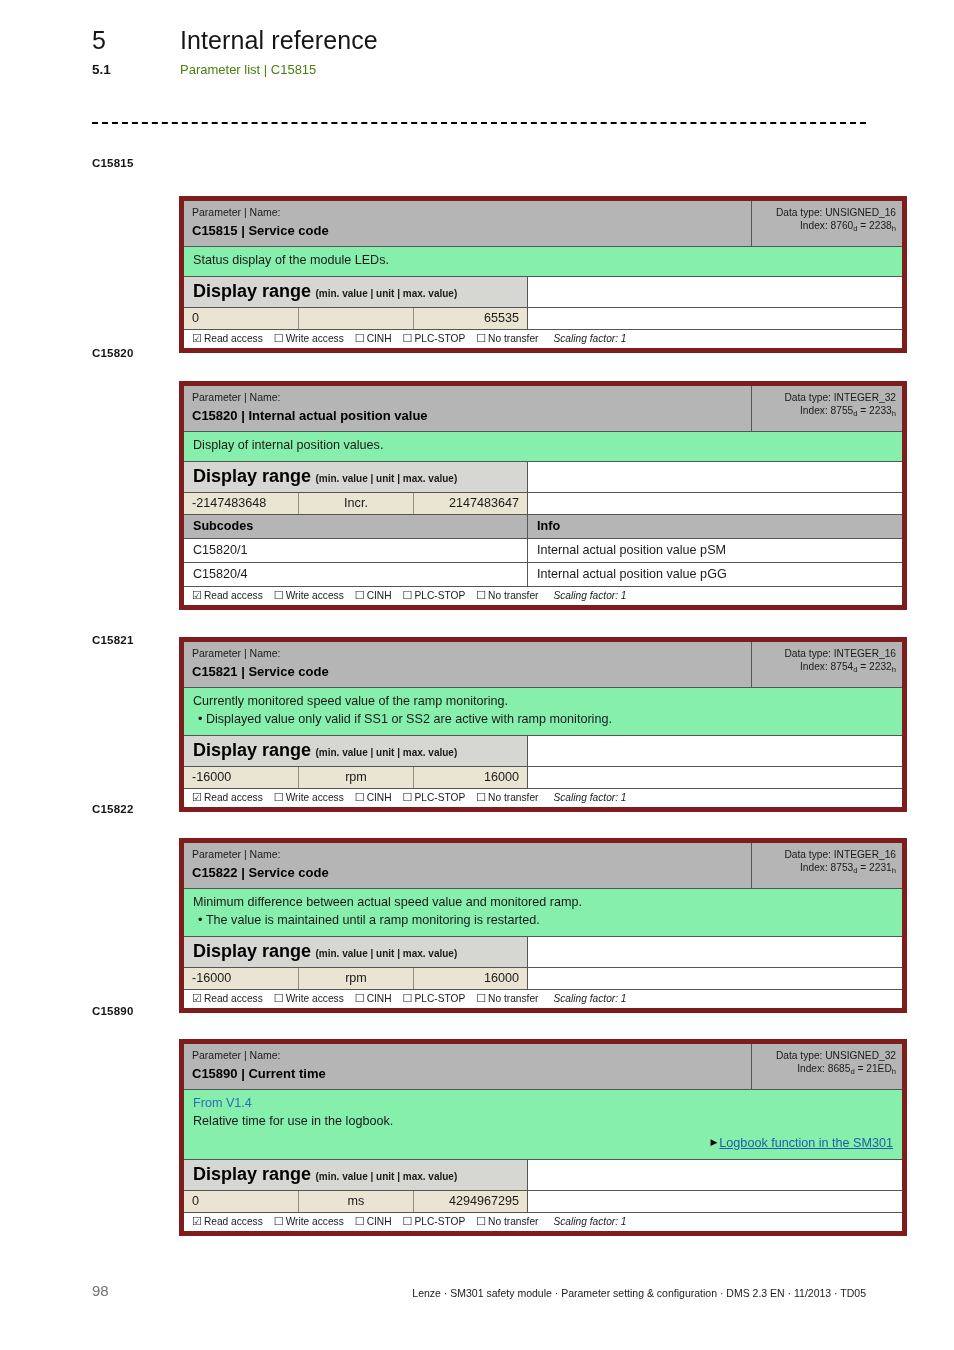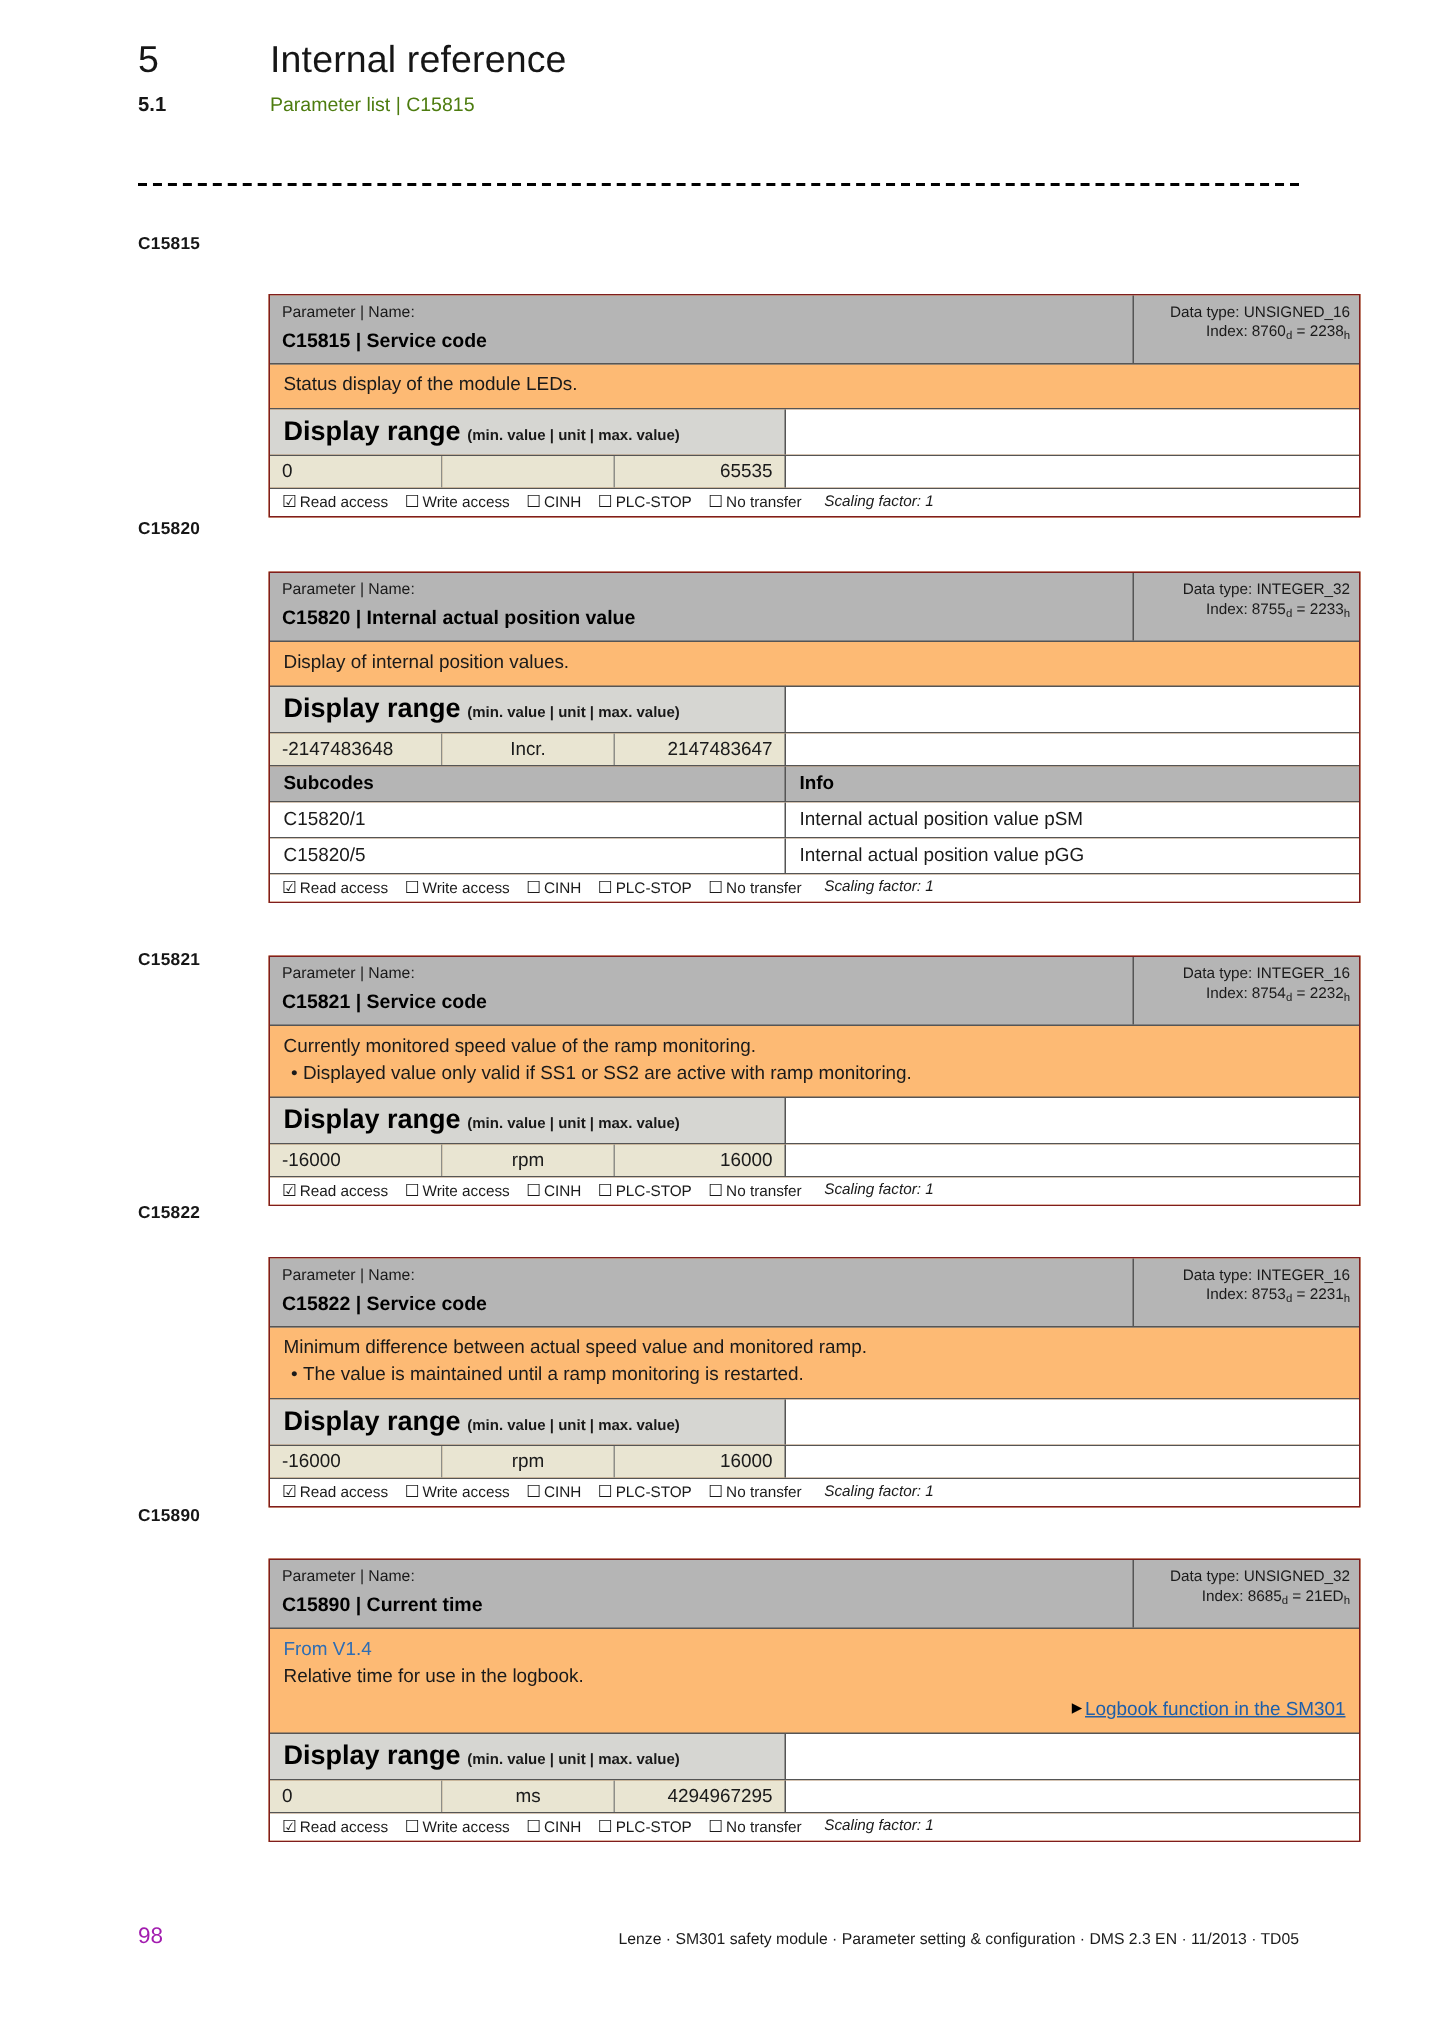--- a/index.html
+++ b/index.html
@@ -67,24 +67,24 @@
     font-weight: 700;
     color: #161616;
     letter-spacing: 0.2px;
   }
 
   
   .ptable {
     position: absolute;
     left: 179px;
     width: 728px;
-    border: 1px solid #7f1d1d;
+    border: 5px solid #7f1d1d;
     border-collapse: collapse;
     box-sizing: border-box;
-    background: #fdba74;
+    background: #86efac;
   }
   .ptable .row { display: flex; }
 
   
   .p-head {
     background: #b5b5b5;
     border-bottom: 1px solid #555555;
   }
   .p-head-left {
     flex: 1 1 auto;
@@ -249,21 +249,21 @@
     font-style: italic;
   }
 
   
   .pg-num {
     position: absolute;
     left: 92px;
     top: 1282px;
     font-size: 15px;
     font-weight: 400;
-    color: #a21caf;
+    color: #737373;
     text-align: center;
   }
   .pg-foot {
     position: absolute;
     right: 88px;
     top: 1287px;
     font-size: 10.5px;
     color: #1a1a1a;
     white-space: nowrap;
   }
@@ -341,21 +341,21 @@
       </div>
       <div class="row sc-head">
         <div class="sc-head-left">Subcodes</div>
         <div class="sc-head-right">Info</div>
       </div>
       <div class="row sc-row">
         <div class="sc-code">C15820/1</div>
         <div class="sc-info">Internal actual position value pSM</div>
       </div>
       <div class="row sc-row">
-        <div class="sc-code">C15820/5</div>
+        <div class="sc-code">C15820/4</div>
         <div class="sc-info">Internal actual position value pGG</div>
       </div>
       <div class="p-access">
         <span class="acc-item"><span class="acc-box">☑</span><span>Read access</span></span>
         <span class="acc-item"><span class="acc-box">☐</span><span>Write access</span></span>
         <span class="acc-item"><span class="acc-box">☐</span><span>CINH</span></span>
         <span class="acc-item"><span class="acc-box">☐</span><span>PLC-STOP</span></span>
         <span class="acc-item"><span class="acc-box">☐</span><span>No transfer</span></span>
         <span class="acc-scale">Scaling factor: 1</span>
       </div>

